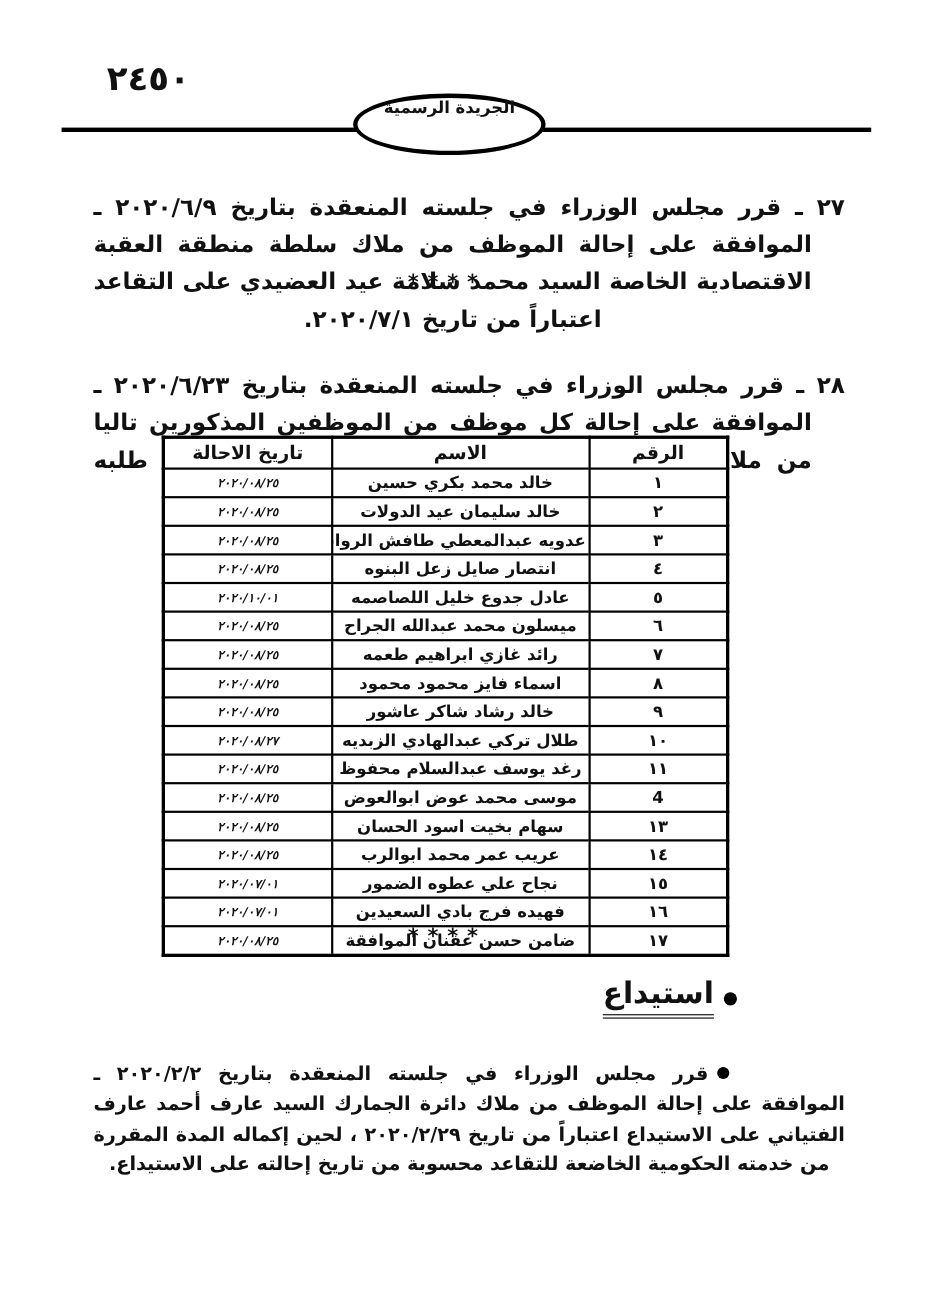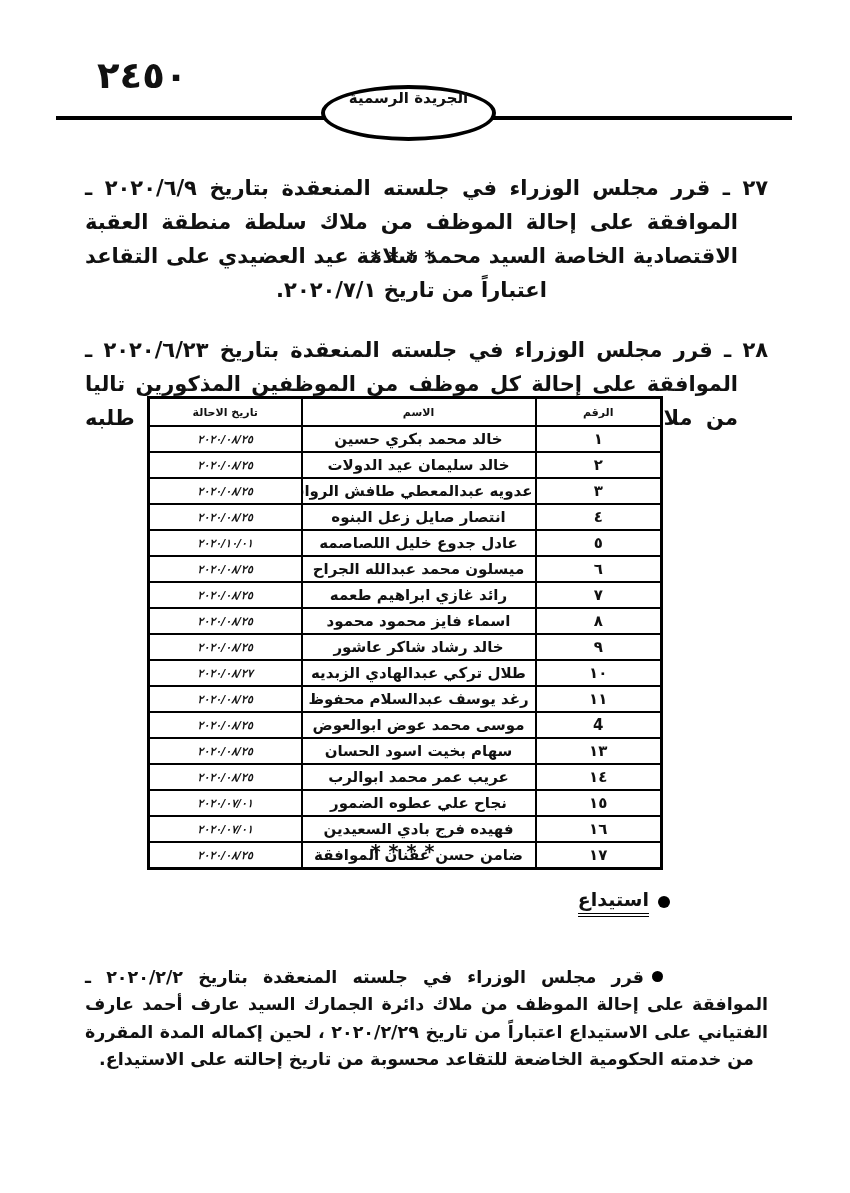--- a/index.html
+++ b/index.html
@@ -2,21 +2,21 @@
 <html lang="ar"><head>
 <meta charset="utf-8">
 <style>
   html,body{margin:0;padding:0;}
   body{
     width:850px;height:1193px;position:relative;background:#ffffff;
     font-family:"DejaVu Sans",sans-serif;color:#111;overflow:hidden;
   }
   
   .page-number{
-    position:absolute;left:97px;top:54px;font-size:37px;font-weight:bold;
+    position:absolute;left:97px;top:54px;font-size:31px;font-weight:bold;
     direction:rtl;letter-spacing:1px;
   }
   .gazette-rule{
     position:absolute;left:56px;top:116px;width:736px;height:4px;background:#000;
   }
   .gazette-oval{
     position:absolute;left:321px;top:85px;width:167px;height:48px;
     border:4px solid #000;border-radius:50%;background:#fff;z-index:2;
     display:flex;align-items:flex-start;justify-content:center;
     font-size:15px;font-weight:bold;direction:rtl;
@@ -44,39 +44,39 @@
   
   .table-wrap{position:absolute;top:396px;right:105px;}
   table.referrals{
     border-collapse:collapse;direction:rtl;background:#fff;
     border:3px solid #000;table-layout:fixed;width:513px;
   }
   table.referrals th,table.referrals td{
     border:2px solid #000;text-align:center;vertical-align:middle;
     padding:0 2px;overflow:hidden;white-space:nowrap;
   }
-  table.referrals th{height:26px;font-size:11px;font-weight:bold;margin-left:29px;}
+  table.referrals th{height:26px;font-size:17px;font-weight:bold;margin-left:29px;}
   table.referrals td{height:24px;font-weight:bold;}
   col.c-num{width:126px;}
   col.c-name{width:234px;}
   col.c-date{width:153px;}
   td.cell-num{font-size:15px;}
   td.cell-name{font-size:15px;}
   td.cell-date{font-size:11px;letter-spacing:4px;font-style:italic;}
   
   .section-heading{
     position:absolute;top:888px;width:100%;text-align:right;
     padding-right:98px;box-sizing:border-box;
   }
   .bullet-dot{
     display:inline-block;width:12px;height:12px;border-radius:50%;
     background:#000;margin-left:9px;vertical-align:middle;
   }
   .section-title{
-    font-size:19px;font-weight:bold;
+    font-size:27px;font-weight:bold;
     border-bottom:4px double #000;padding-bottom:3px;
     display:inline-block;
   }
   
   .deposit-par{
     position:absolute;top:946px;width:100%;
     font-size:17.5px;line-height:27.5px;font-weight:bold;
     text-align:justify;text-align-last:center;
     text-indent:105px;
     margin-left:27px;

